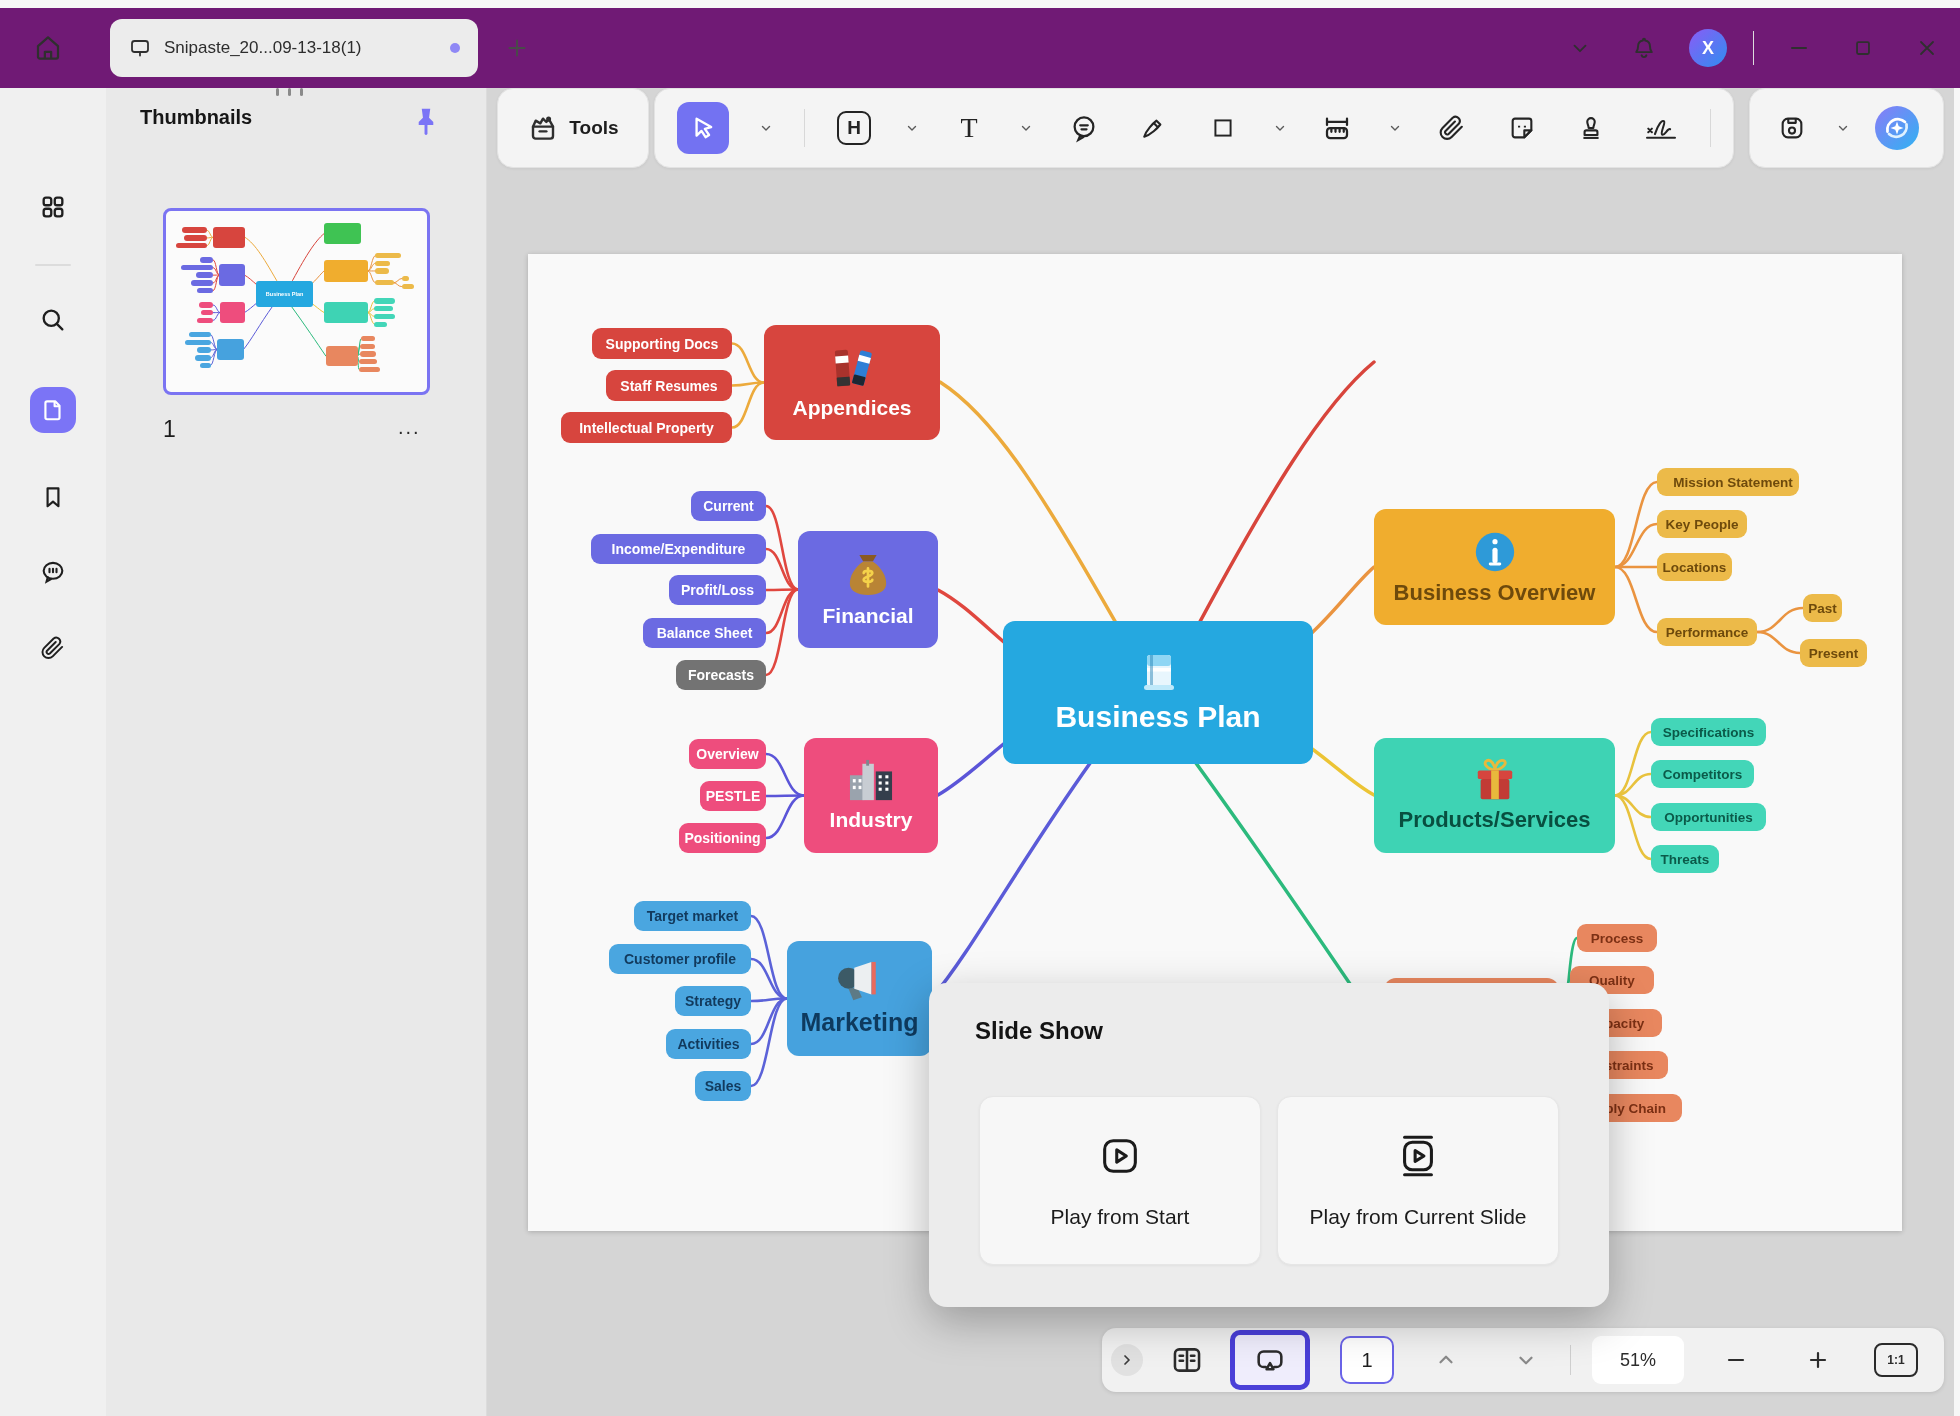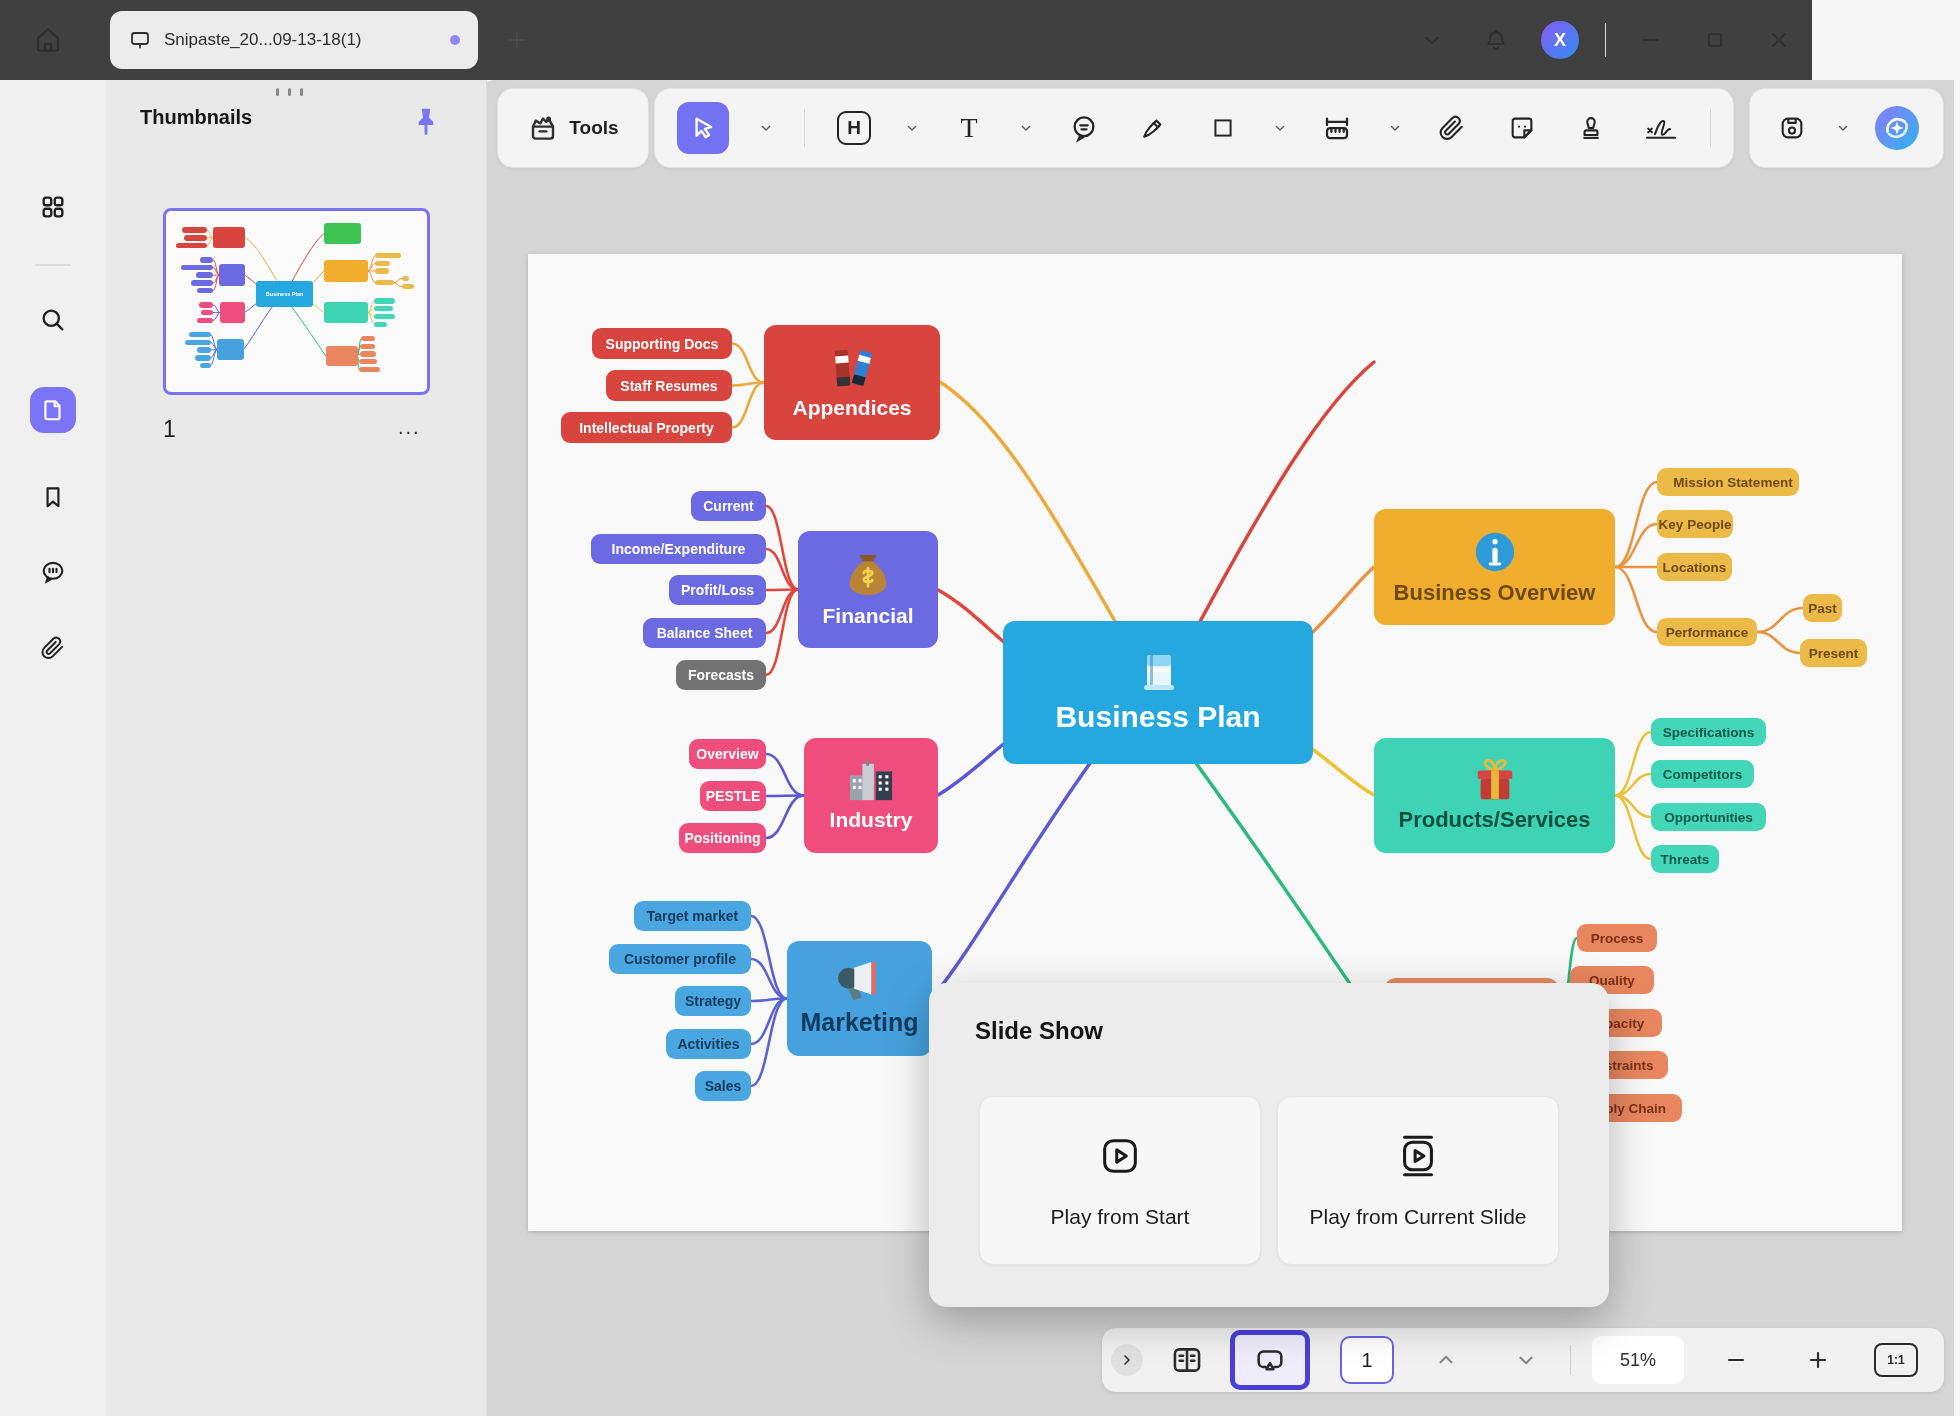--- a/index.html
+++ b/index.html
@@ -1,20 +1,20 @@
 <!DOCTYPE html>
 <html><head>
 <meta charset="utf-8">
 <style>
   * { margin:0; padding:0; box-sizing:border-box; }
   html,body { width:1960px; height:1416px; overflow:hidden; background:#f7f7f7;
     font-family:"Liberation Sans", sans-serif; color:#2f2f2f; }
 
   
-  .titlebar { position:absolute; left:0; top:0; width:1812px; height:80px; background:#404040; z-index:60; }
+  .titlebar { position:absolute; left:0; top:8px; width:1960px; height:80px; background:#701a75; z-index:60; }
   .home-btn { position:absolute; left:26px; top:18px; width:44px; height:44px; display:flex; align-items:center; justify-content:center; border-radius:10px; }
   .doc-tab { position:absolute; left:110px; top:11px; width:368px; height:58px; background:#ececec; border-radius:12px; display:flex; align-items:center; padding:0 18px; gap:12px; }
   .doc-tab .tab-title { font-size:17px; color:#2d2d2d; white-space:nowrap; }
   .tab-dot { width:10px; height:10px; border-radius:50%; background:#8f88f5; margin-left:auto; }
   .newtab-btn { position:absolute; left:496px; top:19px; width:42px; height:42px; display:flex; align-items:center; justify-content:center; color:#4a4a4a; }
   .tb-right { position:absolute; right:14px; top:0; height:80px; display:flex; align-items:center; gap:26px; }
   .tb-iconbtn { width:38px; height:38px; display:flex; align-items:center; justify-content:center; color:#2f2f2f; }
   .avatar { width:38px; height:38px; border-radius:50%; background:linear-gradient(135deg,#8a5cf6,#2f8ef0); color:#fff; font-weight:700; font-size:18px; display:flex; align-items:center; justify-content:center; }
   .tb-vsep { width:1px; height:34px; background:#dddddd; }
 
@@ -577,21 +577,21 @@
           <svg width="50" height="42" viewBox="0 0 52 44">
             <path d="M14 29 l5 12 9-3 -5-11 Z" fill="#5d7a86"></path>
             <circle cx="14" cy="18" r="11" fill="#3c5a66"></circle>
             <path d="M20 7 L38 1 V35 L20 29 Z" fill="#eceff1"></path>
             <rect x="38" y="1" width="4.5" height="34" fill="#e86a5e"></rect>
           </svg>
         </div>
         <div style="font-size: 25px;">Marketing</div>
       </div>
       <div class="mm-pill" style="left: 1129px; top: 214px; width: 142px; height: 28px; background: rgb(236, 186, 73); color: rgb(110, 74, 12); font-size: 13.5px; padding-left: 10px;">Mission Statement</div>
-      <div class="mm-pill" style="left: 1129px; top: 256px; width: 76px; height: 28px; background: rgb(236, 186, 73); color: rgb(110, 74, 12); font-size: 13.5px;">Key People</div>
+      <div class="mm-pill" style="left: 1129px; top: 256px; width: 90px; height: 28px; background: rgb(236, 186, 73); color: rgb(110, 74, 12); font-size: 13.5px;">Key People</div>
       <div class="mm-pill" style="left: 1129px; top: 299px; width: 75px; height: 28px; background: rgb(236, 186, 73); color: rgb(110, 74, 12); font-size: 13.5px;">Locations</div>
       <div class="mm-pill" style="left: 1129px; top: 364px; width: 100px; height: 28px; background: rgb(236, 186, 73); color: rgb(110, 74, 12); font-size: 13.5px;">Performance</div>
       <div class="mm-pill" style="left: 1275px; top: 340px; width: 39px; height: 28px; background: rgb(236, 186, 73); color: rgb(110, 74, 12); font-size: 13.5px;">Past</div>
       <div class="mm-pill" style="left: 1272px; top: 385px; width: 67px; height: 28px; background: rgb(236, 186, 73); color: rgb(110, 74, 12); font-size: 13.5px;">Present</div>
       <div class="mm-box" style="left: 846px; top: 255px; width: 241px; height: 116px; background: rgb(240, 173, 46); color: rgb(110, 74, 12);">
         <div>
           <svg width="46" height="46" viewBox="0 0 48 48">
             <circle cx="24" cy="24" r="20" fill="#2e9ad8"></circle>
             <rect x="21.3" y="10.5" width="5.4" height="5.4" rx="2.7" fill="#ffffff"></rect>
             <rect x="21.3" y="19.5" width="5.4" height="16" rx="2.7" fill="#ffffff"></rect>

